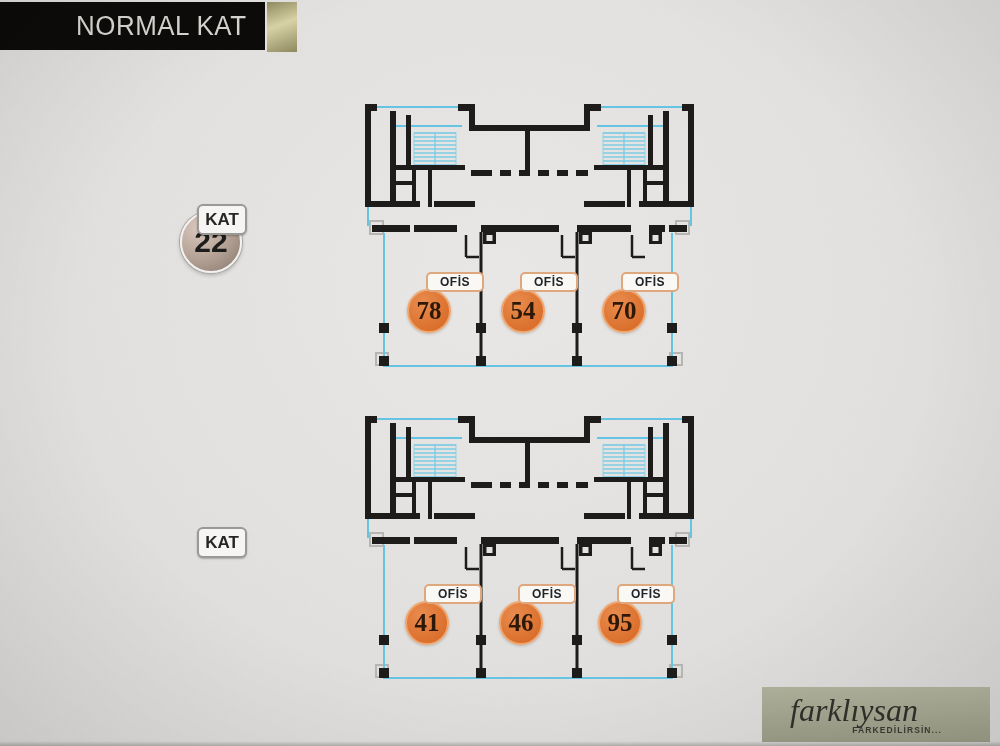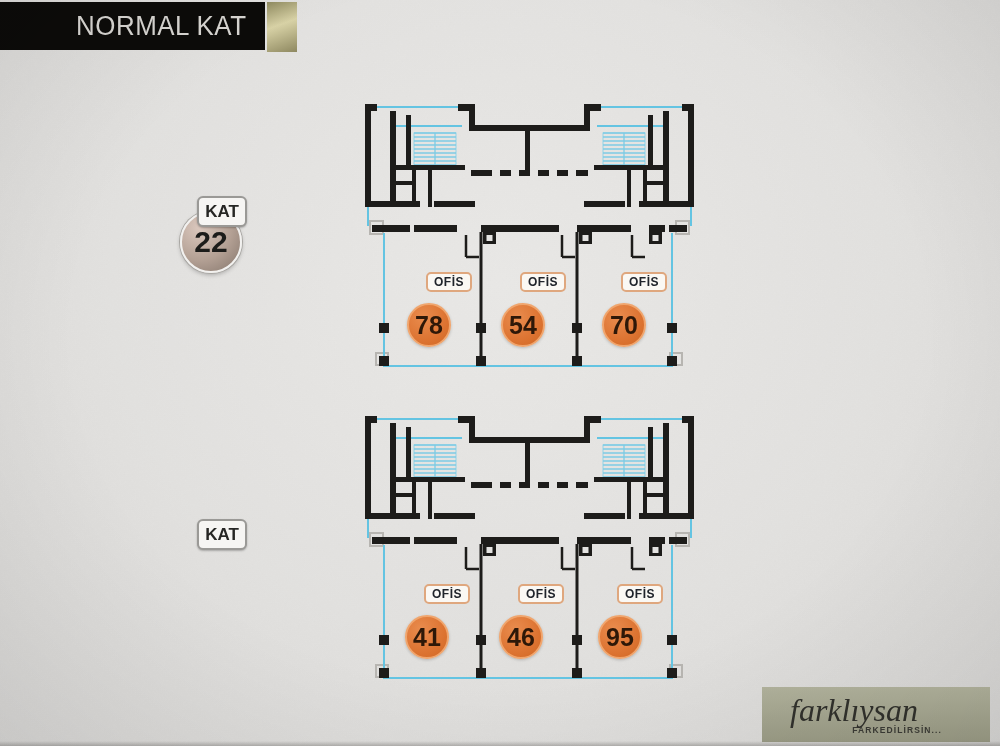--- a/index.html
+++ b/index.html
@@ -27,37 +27,37 @@
   .wl3{stroke:#1d1c1a;stroke-width:3;}
   .wl2{stroke:#1d1c1a;stroke-width:2.5;}
   .wd{stroke:#1d1c1a;stroke-width:6;stroke-dasharray:11 8;}
   .cy{stroke:#64c4e2;stroke-width:2;fill:none;}
   .cyh{stroke:#7ccbe4;stroke-width:1.3;}
   .cyo{fill:none;stroke:#8fd3e8;stroke-width:1;}
   .grs{fill:none;stroke:#b7b5b1;stroke-width:2;}
 
   
   .kat-badge{position:absolute;width:68px;height:88px;}
-  .kat-label{position:absolute;left:17px;top:0;width:46px;height:27px;background:#f6f5f3;
+  .kat-label{position:absolute;left:17px;top:8px;width:46px;height:27px;background:#f6f5f3;
     border:2px solid #9a9996;border-radius:6px;display:flex;align-items:center;justify-content:center;
     font-size:17px;font-weight:700;color:#262624;box-shadow:0 1px 2px rgba(0,0,0,.25);z-index:2;}
   .kat-circle{position:absolute;left:0;top:15px;width:58px;height:58px;border-radius:50%;
     background:radial-gradient(circle at 30% 25%, #dbc8be 0%, #b3a094 55%, #84756b 100%);
     border:2px solid #f2f1ef;box-shadow:0 0 0 1px #a8a6a2, 0 2px 4px rgba(0,0,0,.25);
     display:flex;align-items:center;justify-content:center;font-size:30px;font-weight:700;color:#1c1c1a;z-index:1;}
 
   
   .ofis-badge{position:absolute;width:66px;height:62px;}
-  .ofis-label{position:absolute;left:19px;top:0;height:16px;padding:0 6px;background:#faf8f4;
+  .ofis-label{position:absolute;left:19px;top:0;height:16px;padding:0 12px;background:#faf8f4;
     border:2px solid #dfa77e;border-radius:5px;display:flex;align-items:center;justify-content:center;
     font-size:12px;font-weight:700;letter-spacing:.5px;color:#20242b;z-index:2;}
-  .ofis-circle{position:absolute;left:0;top:31px;width:40px;height:40px;border-radius:50%;
+  .ofis-circle{position:absolute;left:0;top:17px;width:40px;height:40px;border-radius:50%;
     background:radial-gradient(circle at 35% 30%, #e98c4e 0%, #dd7432 60%, #d06723 100%);
     border:2px solid #f0a56d;display:flex;align-items:center;justify-content:center;
-    font-size:25px;font-weight:700;color:#2e1808;z-index:1;box-shadow:0 1px 3px rgba(0,0,0,.2);}
+    font-size:25px;font-weight:700;color:#2e1808;z-index:1;box-shadow:0 1px 3px rgba(0,0,0,.2);font-family:Liberation Serif, serif;}
 
   
   .logo-box{position:absolute;left:762px;top:687px;width:228px;height:55px;
     background:linear-gradient(180deg,#b1b29c 0%,#9a9b85 100%);
     display:flex;flex-direction:column;align-items:flex-end;justify-content:center;
     padding-right:48px;box-sizing:border-box;}
   .logo-brand{font-family:"Liberation Serif",serif;font-style:italic;font-size:32px;line-height:1;
     color:#31312c;margin-right:24px;}
   .logo-tagline{font-size:8.5px;font-weight:700;letter-spacing:1.1px;color:#3b3b35;margin-top:-1px;}
 </style>

